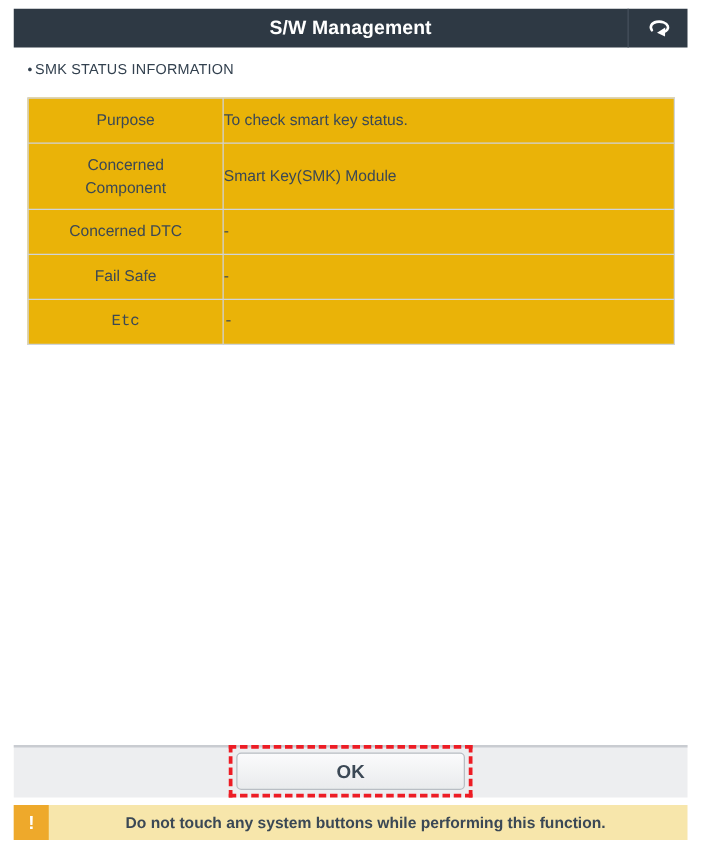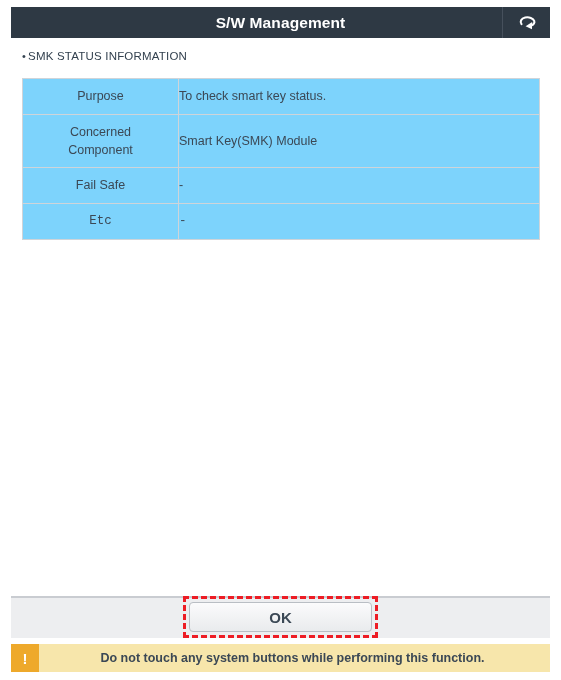--- a/index.html
+++ b/index.html
@@ -76,21 +76,21 @@
   }
 
   
   .info-table {
     position: absolute;
     left: 22px;
     top: 78px;
     width: 518px;
     border-collapse: collapse;
     table-layout: fixed;
-    background: #7dd3fc;
+    background: #eab308;
   }
   .info-table td {
     border: 1px solid #cfd4d9;
     font-size: 12.5px;
     color: #3b4855;
     vertical-align: middle;
     box-sizing: border-box;
   }
   .info-table td.key {
     width: 156px;
@@ -215,20 +215,24 @@
     <tbody>
       <tr class="r-purpose">
         <td class="key">Purpose</td>
         <td class="val">To check smart key status.</td>
       </tr>
       <tr class="r-component">
         <td class="key val-lines">Concerned
 Component</td>
         <td class="val">Smart Key(SMK) Module</td>
       </tr>
+      <tr class="r-dtc">
+        <td class="key">Concerned DTC</td>
+        <td class="val">-</td>
+      </tr>
       <tr class="r-failsafe">
         <td class="key">Fail Safe</td>
         <td class="val dim">-</td>
       </tr>
       <tr class="r-etc">
         <td class="key">Etc</td>
         <td class="val">-</td>
       </tr>
     </tbody>
   </table>

